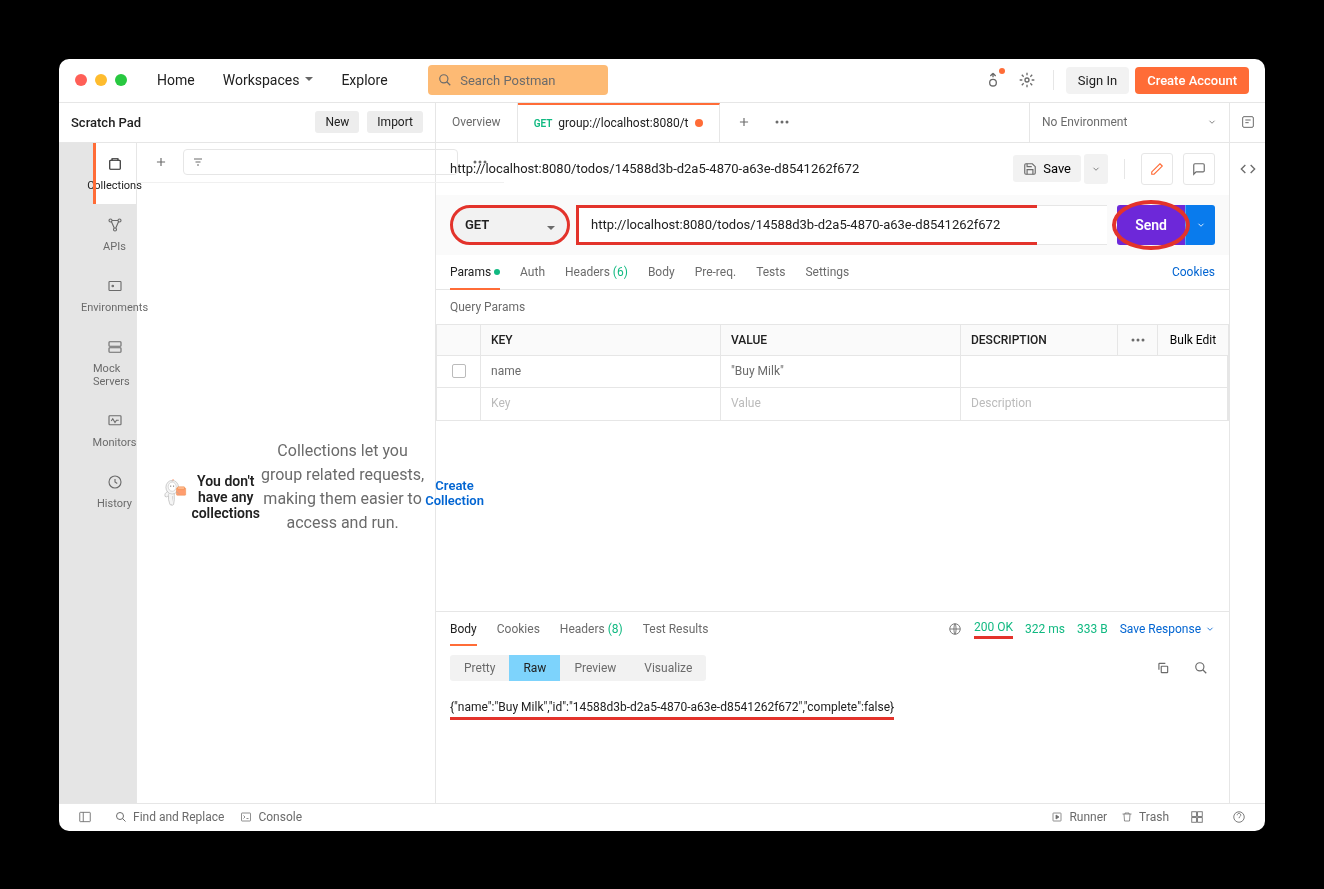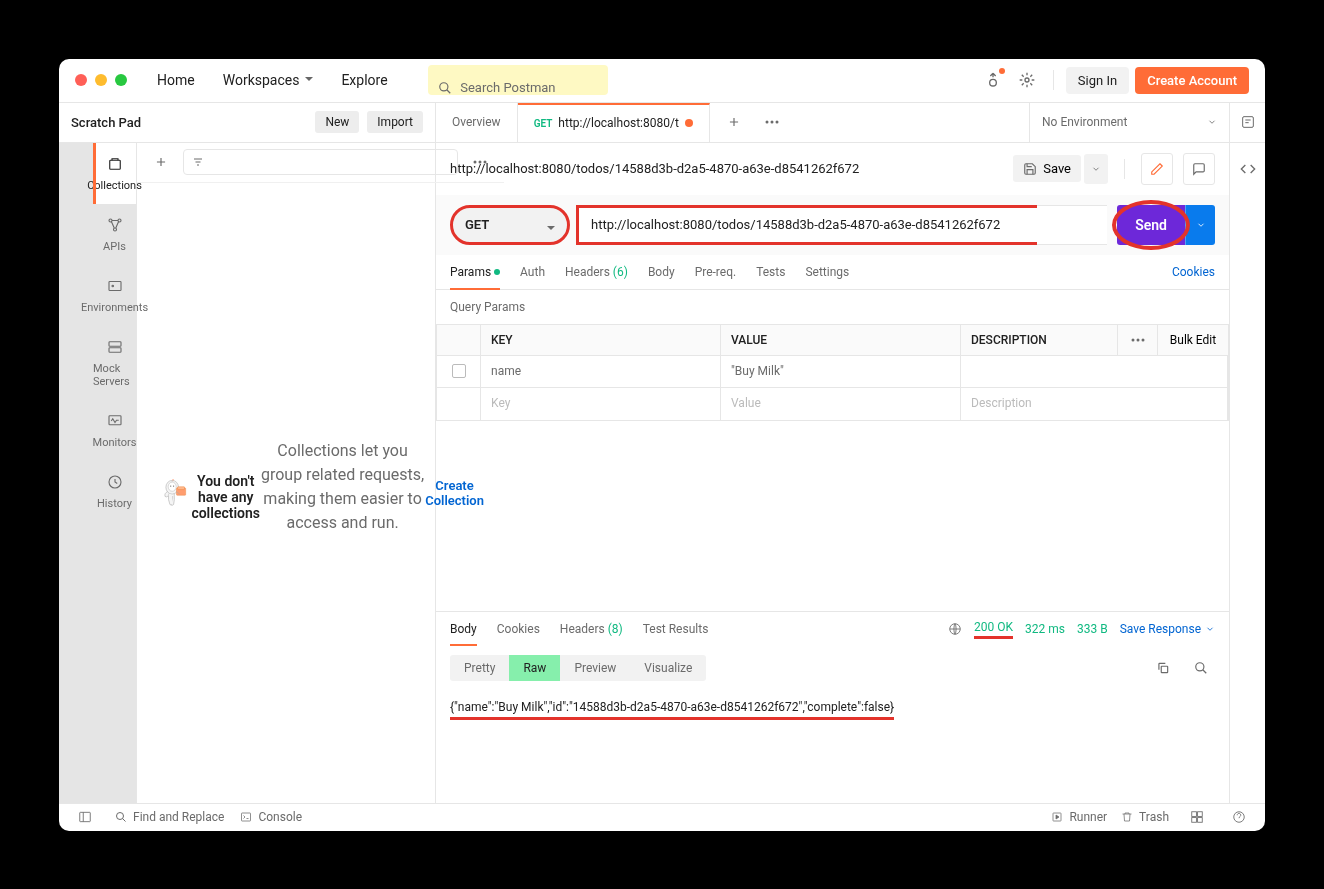--- a/index.html
+++ b/index.html
@@ -6,21 +6,21 @@
 body { background: #000; display: flex; align-items: center; justify-content: center; min-height: 100vh; }
 .window { width: 1206px; height: 772px; background: #fff; border-radius: 10px; overflow: hidden; display: flex; flex-direction: column; box-shadow: 0 10px 40px rgba(0,0,0,0.5); }
 .titlebar { height: 44px; display: flex; align-items: center; padding: 0 16px; border-bottom: 1px solid #e6e6e6; gap: 8px; }
 .traffic { display: flex; gap: 8px; margin-right: 12px; }
 .dot { width: 12px; height: 12px; border-radius: 50%; }
 .dot.r { background: #ff5f57; }
 .dot.y { background: #febc2e; }
 .dot.g { background: #28c840; }
 .menu-item { font-size: 14px; color: #212121; padding: 6px 10px; cursor: pointer; }
 .menu-item.dd::after { content: ""; display: inline-block; margin-left: 6px; border: 4px solid transparent; border-top-color: #666; vertical-align: middle; }
-.search-box { background: #fef9c3; border-radius: 4px; height: 30px; width: 180px; display: flex; align-items: flex-end; padding: 0 10px; margin-left: auto; gap: 8px; color: #6b6b6b; font-size: 13px; position: relative; left: -170px; }
+.search-box { background: #fdba74; border-radius: 4px; height: 30px; width: 180px; display: flex; align-items: center; padding: 0 10px; margin-left: auto; gap: 8px; color: #6b6b6b; font-size: 13px; position: relative; left: -170px; }
 .sep-v { width: 1px; height: 20px; background: #e6e6e6; margin: 0 6px; }
 .icon-btn { width: 28px; height: 28px; display: flex; align-items: center; justify-content: center; color: #6b6b6b; cursor: pointer; position: relative; border-radius: 4px; }
 .badge-dot { position: absolute; top: 2px; right: 2px; width: 6px; height: 6px; background: #ff6c37; border-radius: 50%; }
 .btn { padding: 6px 12px; border-radius: 4px; font-size: 13px; cursor: pointer; border: none; }
 .btn-outline { background: #f2f2f2; color: #212121; }
 .btn-primary { background: #ff6c37; color: #fff; font-weight: 500; }
 .main-row { flex: 1; display: flex; overflow: hidden; }
 .leftcol { display: flex; width: 377px; border-right: 1px solid #e6e6e6; flex-direction: column; }
 .scratch-header { height: 40px; display: flex; align-items: center; padding: 0 12px; border-bottom: 1px solid #e6e6e6; font-size: 13px; color: #212121; gap: 8px; }
 .scratch-header .sp { flex: 1; }
@@ -84,21 +84,21 @@
 .resp-tab { padding: 10px 0; margin-right: 20px; font-size: 12px; color: #6b6b6b; cursor: pointer; position: relative; }
 .resp-tab.active { color: #212121; }
 .resp-tab.active::after { content: ""; position: absolute; bottom: 0; left: 0; right: 0; height: 2px; background: #ff6c37; }
 .resp-status { margin-left: auto; display: flex; align-items: center; gap: 12px; font-size: 12px; }
 .status-ok { color: #10b981; border-bottom: 3px solid #e3332b; padding-bottom: 2px; }
 .status-time { color: #10b981; }
 .status-size { color: #10b981; }
 .save-resp { color: #0265d2; cursor: pointer; display: flex; align-items: center; gap: 4px; }
 .resp-format { display: flex; padding: 8px 14px; gap: 0; align-items: center; }
 .fmt-btn { padding: 6px 14px; font-size: 12px; color: #6b6b6b; cursor: pointer; }
-.fmt-btn.active { background: #86efac; color: #212121; }
+.fmt-btn.active { background: #7dd3fc; color: #212121; }
 .fmt-group { background: #f2f2f2; border-radius: 3px; display: flex; }
 .resp-body { flex: 1; padding: 10px 14px; font-family: Menlo, Consolas, monospace; font-size: 12px; position: relative; }
 .json-line { background: #fff; border-bottom: 3px solid #e3332b; padding-bottom: 3px; display: inline-block; }
 .json-str { color: #212121; }
 .resp-actions { margin-left: auto; display: flex; gap: 10px; }
 .bottom-bar { height: 28px; border-top: 1px solid #e6e6e6; display: flex; align-items: center; padding: 0 12px; font-size: 12px; color: #6b6b6b; gap: 16px; }
 .bottom-right { margin-left: auto; display: flex; align-items: center; gap: 14px; }
 .astronaut { width: 120px; height: 120px; }
 svg { display: block; }
 .code-sidebar { width: 36px; border-left: 1px solid #e6e6e6; display: flex; align-items: flex-start; justify-content: center; padding-top: 12px; }
@@ -258,21 +258,21 @@
       </div>
     </div>
 
     <div class="rightcol">
       <div class="tabs-row">
         <div class="tab">
             <span>Overview</span>
           </div>
         <div class="tab active" style="border-top:2px solid #ff6c37;">
           <span class="method-label">GET</span>
-          <span>http://localhost:8080/t</span>
+          <span>group://localhost:8080/t</span>
           <span class="mod-dot"></span>
         </div>
         <div class="tabs-actions">
           <div class="icon-btn">
               <svg width="14" height="14" viewBox="0 0 24 24" stroke="#6b6b6b" stroke-width="2">
                 <path d="M12 5v14M5 12h14"></path>
               </svg>
             </div>
           <div class="icon-btn">
               <svg width="14" height="4" viewBox="0 0 14 4" fill="#6b6b6b">

